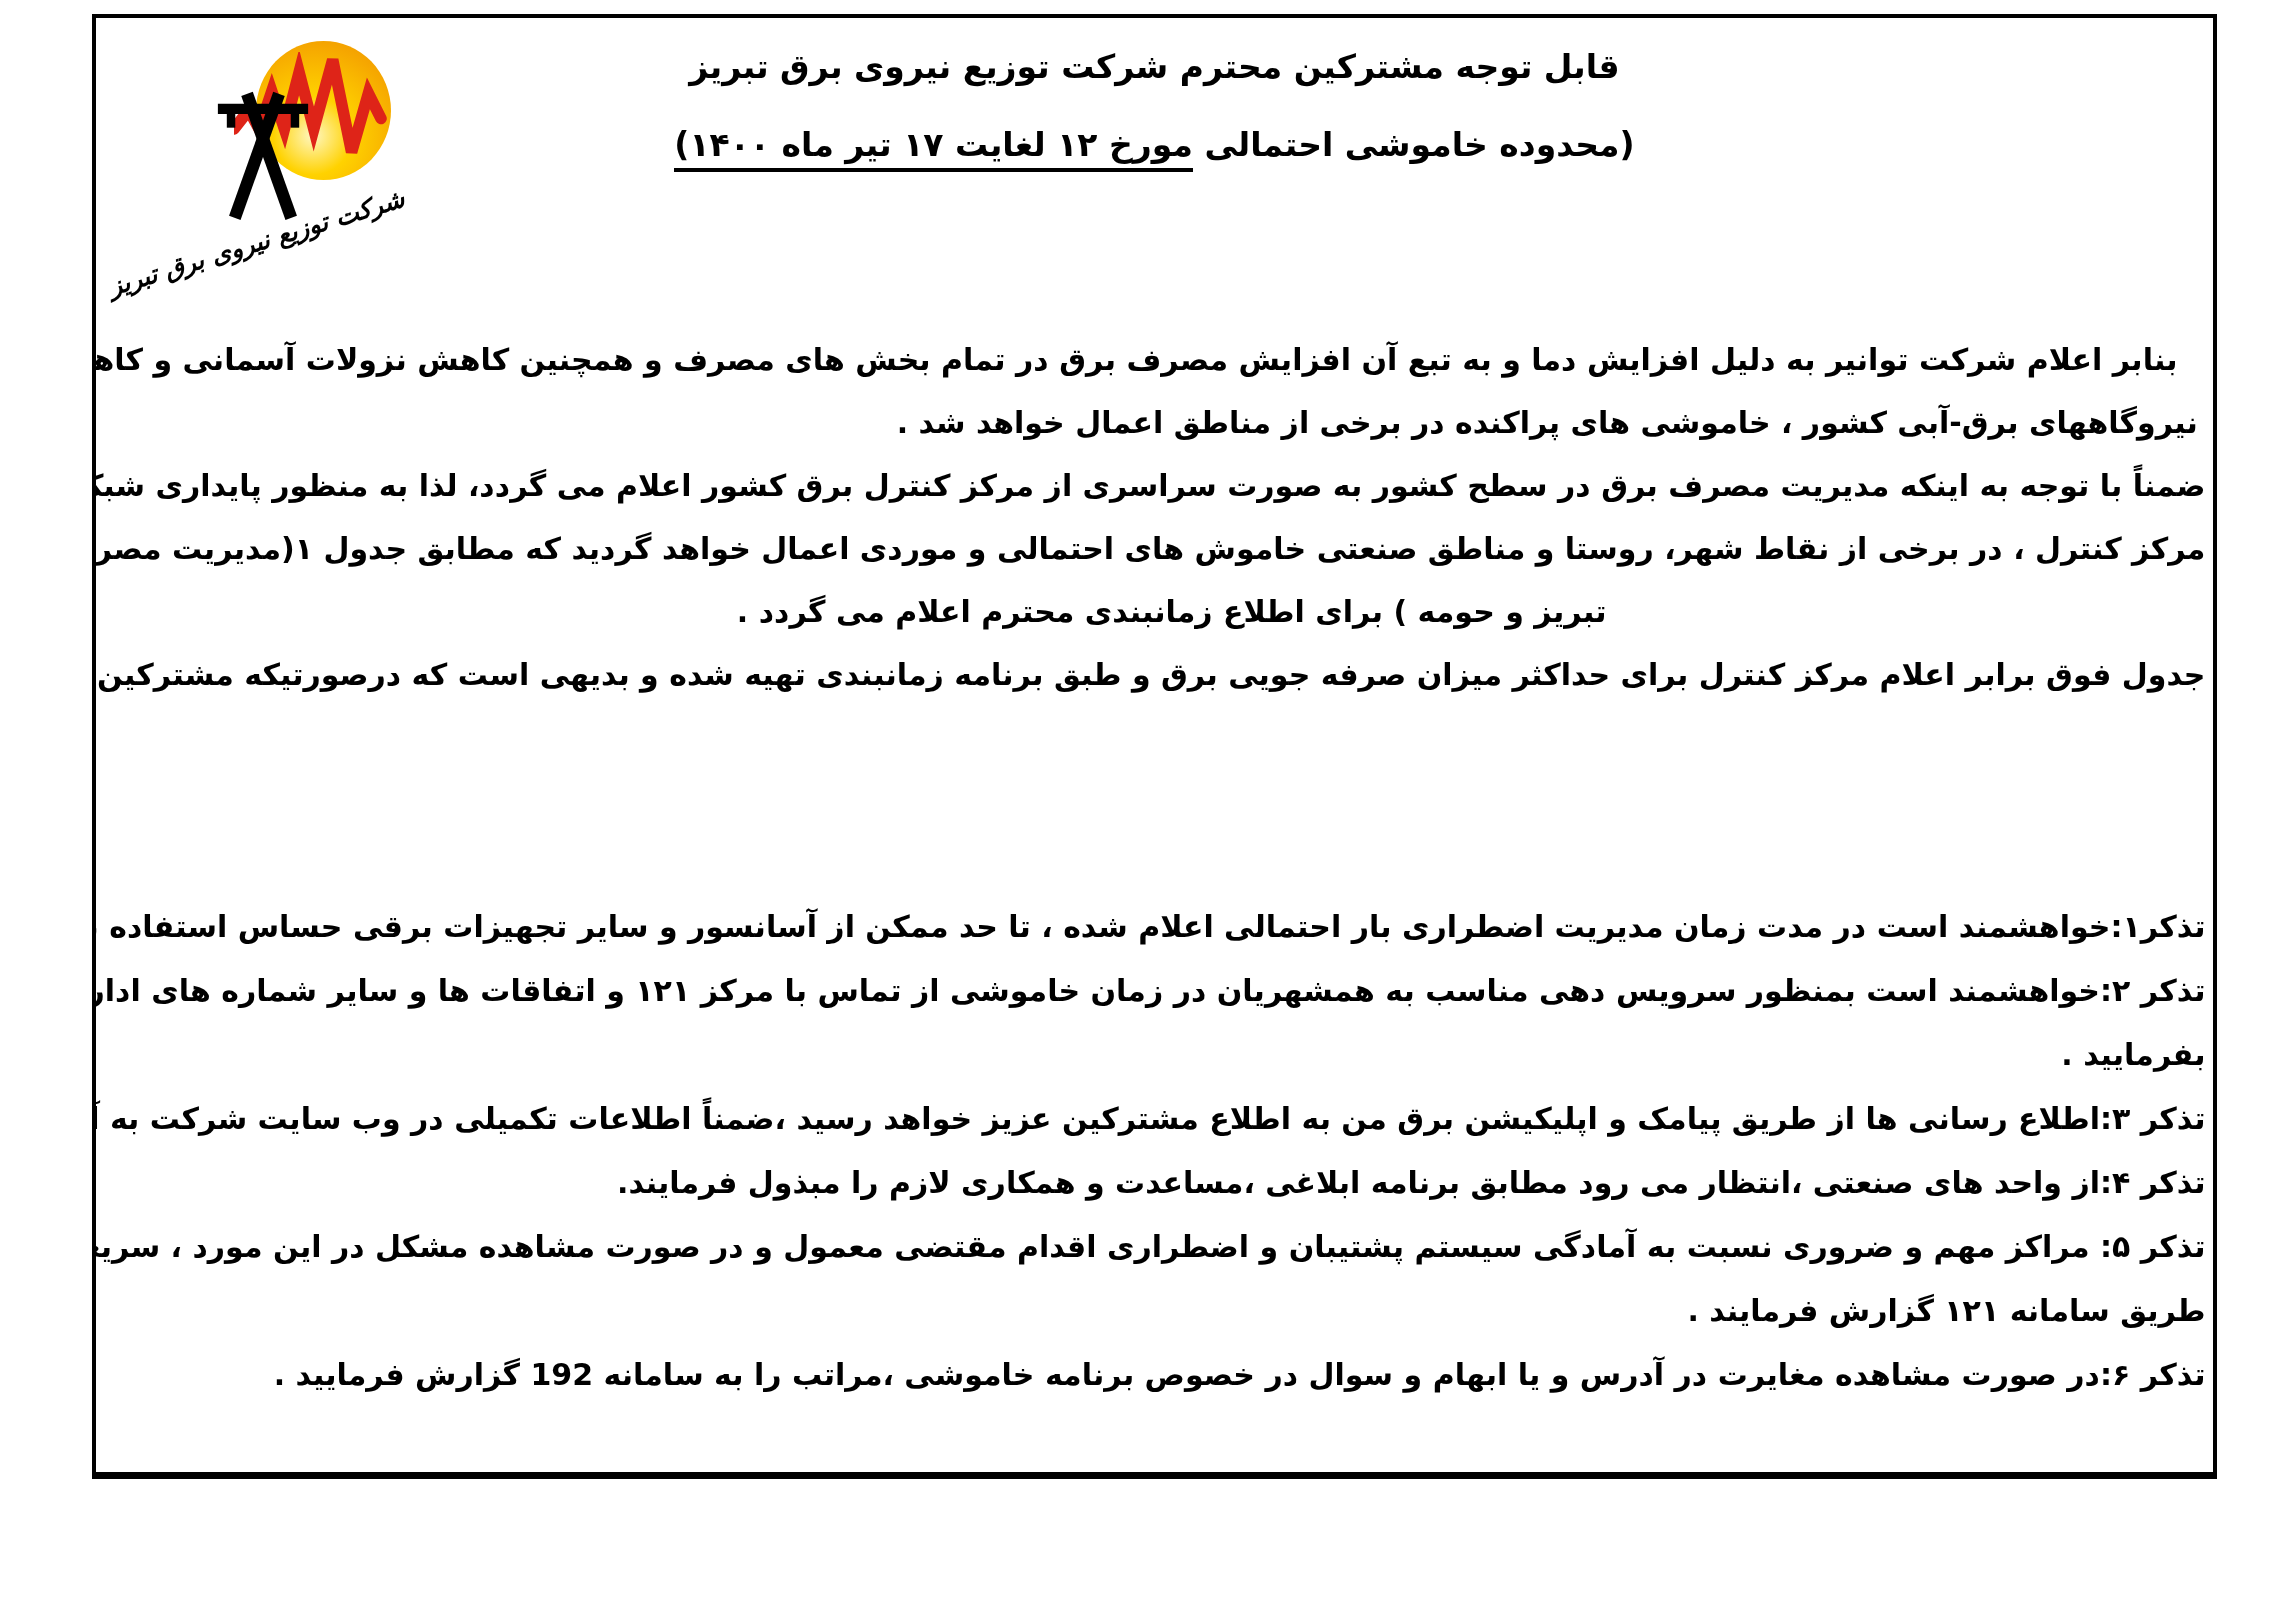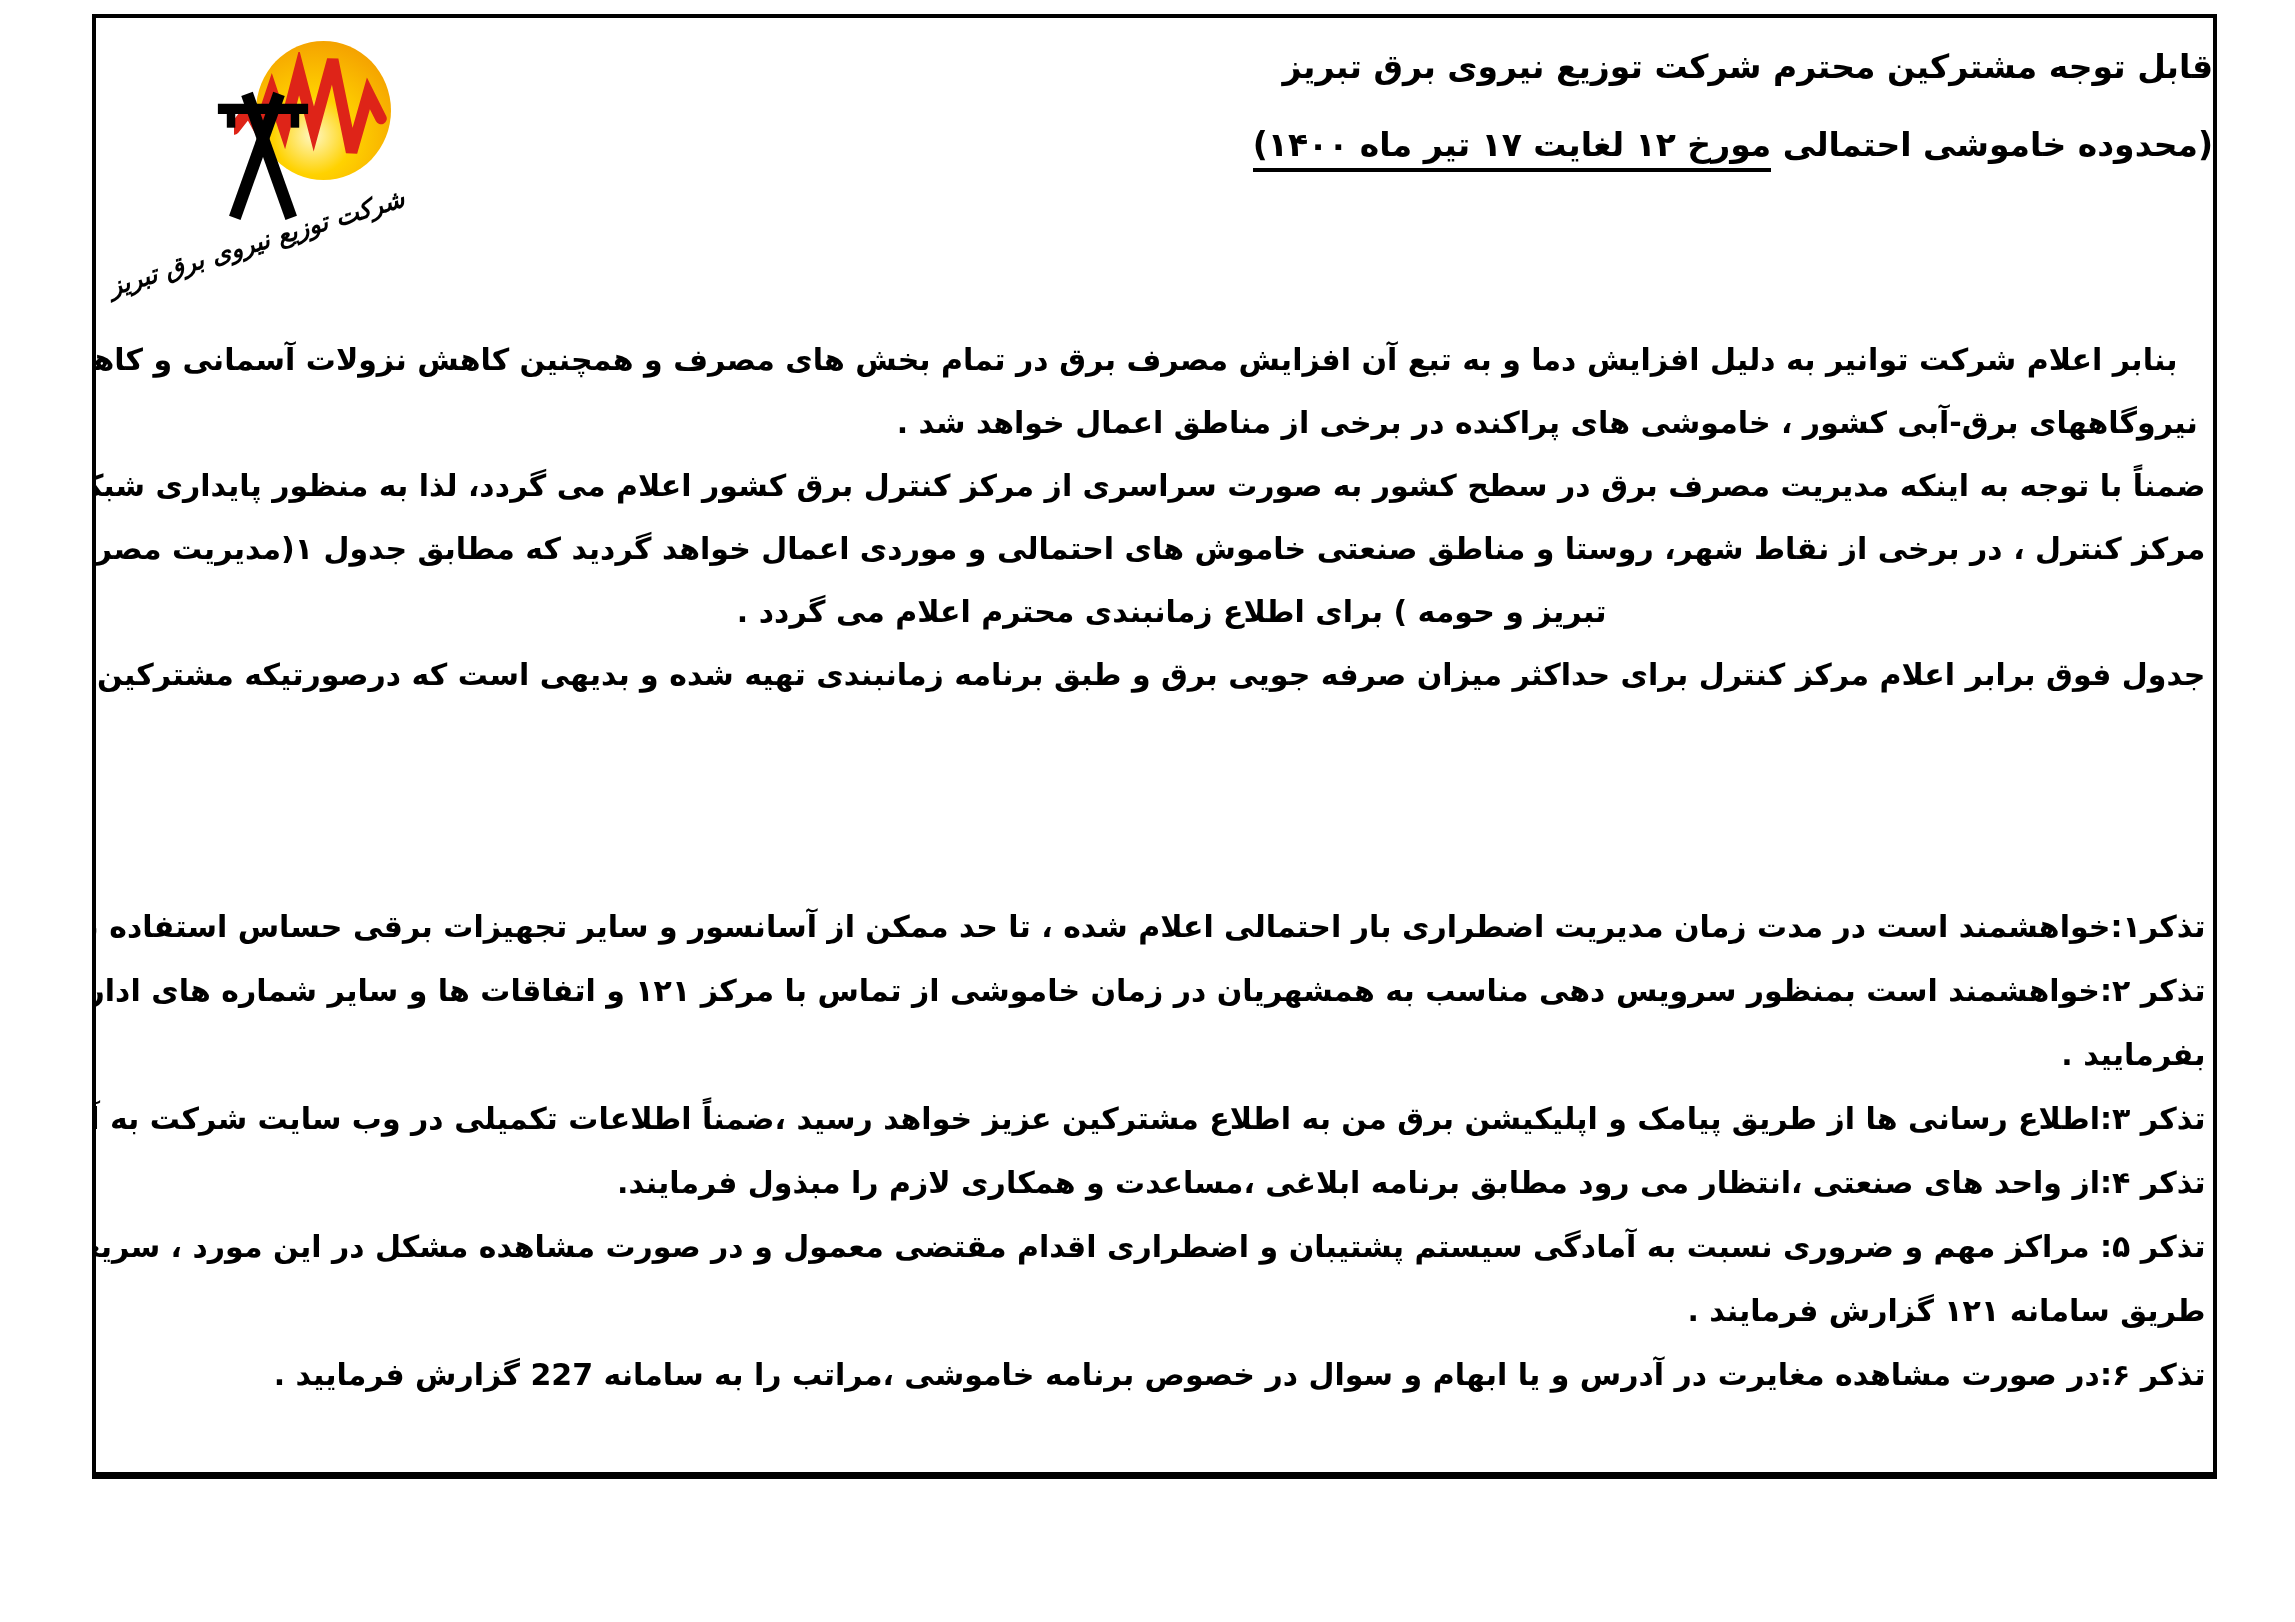--- a/index.html
+++ b/index.html
@@ -18,20 +18,21 @@
     box-sizing:border-box;
     border:4.9px solid #000;
     border-bottom-width:7px;
     overflow:hidden;
   }
   .content{position:absolute;top:0;left:0;right:0;bottom:0;direction:rtl;}
 
   
   .header{
     position:absolute;top:10.8px;left:0;right:0;
+    text-align:center;
     font-size:33px;line-height:78px;
     white-space:nowrap;
   }
   .underline{
     border-bottom:4.9px solid #000;
     padding-bottom:4px;
   }
 
   
   .logo{position:absolute;top:6.5px;left:15px;width:313px;height:237px;direction:ltr;}
@@ -109,19 +110,19 @@
       </div>
 
       <div class="notes">
         <div class="line">تذکر۱:خواهشمند است در مدت زمان مدیریت اضطراری بار احتمالی اعلام شده ، تا حد ممکن از آسانسور و سایر تجهیزات برقی حساس استفاده نگردد .</div>
         <div class="line">تذکر ۲:خواهشمند است بمنظور سرویس دهی مناسب به همشهریان در زمان خاموشی از تماس با مرکز ۱۲۱ و اتفاقات ها و سایر شماره های ادارات برق خودداری</div>
         <div class="line">بفرمایید .</div>
         <div class="line">تذکر ۳:اطلاع رسانی ها از طریق پیامک و اپلیکیشن برق من به اطلاع مشترکین عزیز خواهد رسید ،ضمناً اطلاعات تکمیلی در وب سایت شرکت به آدرس</div>
         <div class="line">تذکر ۴:از واحد های صنعتی ،انتظار می رود مطابق برنامه ابلاغی ،مساعدت و همکاری لازم را مبذول فرمایند.</div>
         <div class="line">تذکر ۵: مراکز مهم و ضروری نسبت به آمادگی سیستم پشتیبان و اضطراری اقدام مقتضی معمول و در صورت مشاهده مشکل در این مورد ، سریعاً موضوع را از</div>
         <div class="line">طریق سامانه ۱۲۱ گزارش فرمایند .</div>
-        <div class="line">تذکر ۶:در صورت مشاهده مغایرت در آدرس و یا ابهام و سوال در خصوص برنامه خاموشی ،مراتب را به سامانه 227 گزارش فرمایید .</div>
+        <div class="line">تذکر ۶:در صورت مشاهده مغایرت در آدرس و یا ابهام و سوال در خصوص برنامه خاموشی ،مراتب را به سامانه 192 گزارش فرمایید .</div>
       </div>
 
     </div>
   </div>
 </div>
 
 
 </body></html>

